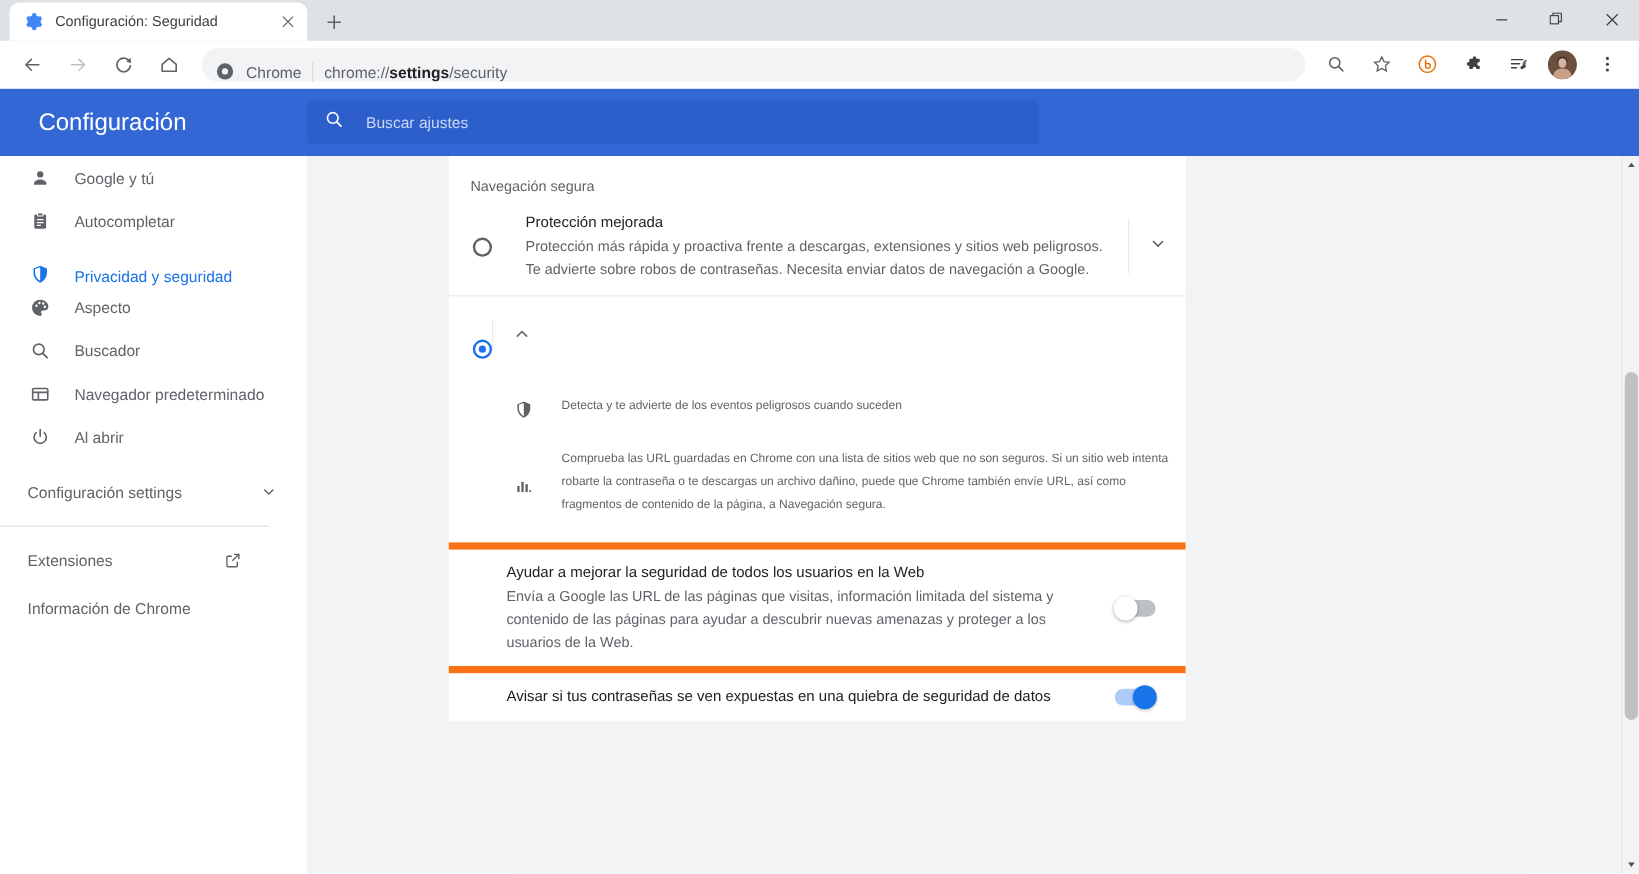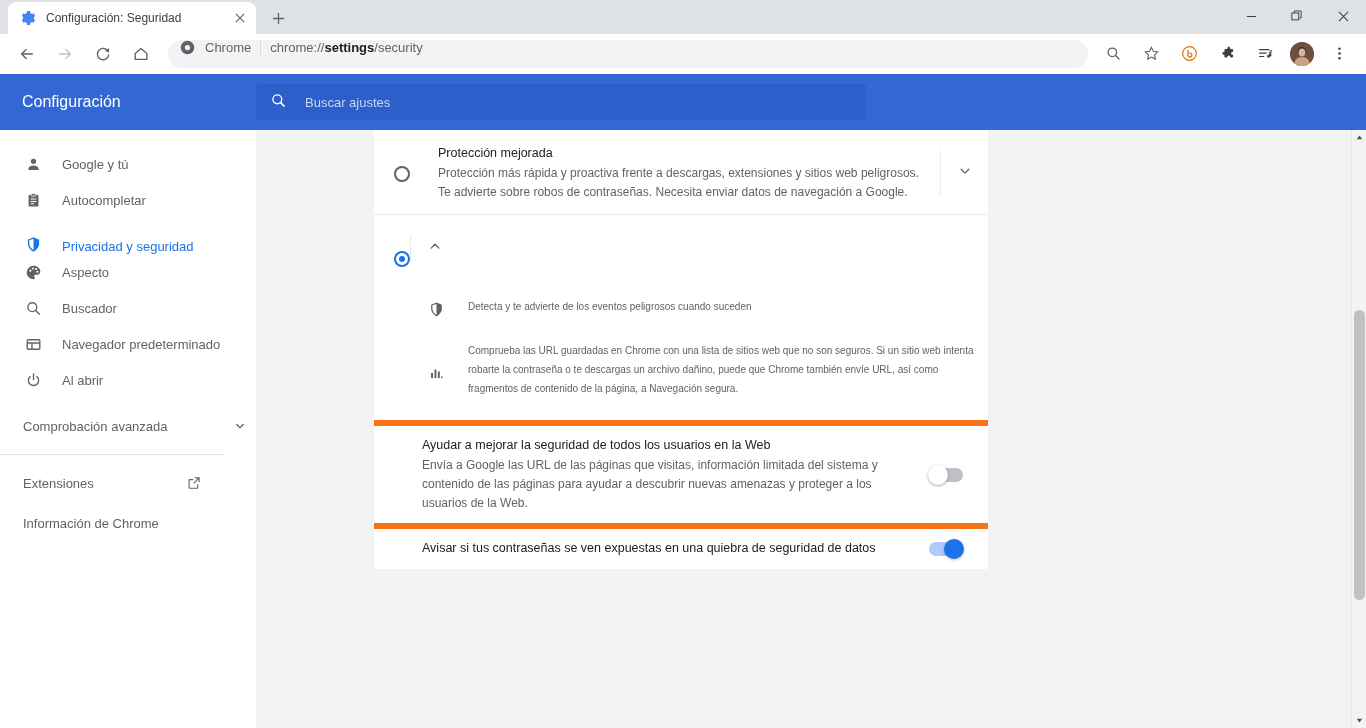--- a/index.html
+++ b/index.html
@@ -77,21 +77,21 @@
     display: flex; align-items: center; justify-content: center;
     border-radius: 50%;
     flex: 0 0 auto;
   }
   .omnibox {
     flex: 1 1 auto;
     height: 28px;
     background: #f1f3f4;
     border-radius: 14px;
     display: flex;
-    align-items: flex-start;
+    align-items: flex-end;
     padding: 0 12px;
     margin: 0 6px 0 8px;
     min-width: 0;
   }
   .omni-icon { width: 16px; height: 16px; flex: 0 0 16px; margin-right: 9px; }
   .omni-scheme-label {
     font-size: 13px;
     color: #5f6368;
     white-space: nowrap;
   }
@@ -130,23 +130,23 @@
   .settings-header {
     height: 56px;
     background: #3367d6;
     display: flex;
     align-items: center;
     flex: 0 0 56px;
   }
   .settings-brand {
     width: 256px;
     flex: 0 0 256px;
-    padding-left: 22px;
+    padding-left: 32px;
     color: #ffffff;
-    font-size: 16px;
+    font-size: 20px;
   }
   .settings-search {
     flex: 1 1 auto;
     max-width: 610px;
     height: 36px;
     background: #2c5fc9;
     border-radius: 4px;
     display: flex;
     align-items: center;
     padding: 0 14px;
@@ -163,21 +163,20 @@
     display: flex;
     min-height: 0;
     position: relative;
   }
 
   
   .sidebar {
     width: 256px;
     flex: 0 0 256px;
     background: #ffffff;
-    padding-top: 16px;
     font-size: 13px;
   }
   .nav-item {
     height: 36px;
     display: flex;
     align-items: center;
     padding-left: 23px;
     color: #5f6368;
     border-radius: 0 18px 18px 0;
     margin-right: 22px;
@@ -591,21 +590,21 @@
         <span class="nav-icon">
           <svg viewBox="0 0 20 20" width="17" height="17">
             <path fill="none" stroke="#5f6368" stroke-width="1.6" stroke-linecap="round" d="M6 5.4a6 6 0 1 0 8 0"></path>
             <path stroke="#5f6368" stroke-width="1.6" stroke-linecap="round" d="M10 2.4v6.4"></path>
           </svg>
         </span>
         <span class="nav-label">Al abrir</span>
       </div>
 
       <div class="nav-adv">
-        <span class="adv-label">Comprobación avanzada</span>
+        <span class="adv-label">Configuración settings</span>
         <span class="adv-caret">
           <svg viewBox="0 0 14 14" width="12" height="12">
               <path fill="none" stroke="#5f6368" stroke-width="1.4" stroke-linecap="round" stroke-linejoin="round" d="M3 5l4 4 4-4"></path>
             </svg>
         </span>
       </div>
 
       <div class="nav-divider"></div>
 
       <div class="nav-plain">
@@ -621,20 +620,21 @@
       <div class="nav-plain">
         <span>Información de Chrome</span>
       </div>
     </div>
 
     <div class="content-wrap">
       <div class="page-bg-left"></div>
 
       <div class="content-card">
 
+        <div class="group-title">Navegación segura</div>
 
         <div class="radio-row">
           <span class="radio"></span>
           <div class="radio-text">
             <div class="opt-title">Protección mejorada</div>
             <div class="opt-desc">Protección más rápida y proactiva frente a descargas, extensiones y sitios web peligrosos. Te advierte sobre robos de contraseñas. Necesita enviar datos de navegación a Google.</div>
           </div>
           <div class="expander">
             <span>
               <svg viewBox="0 0 16 16" width="14" height="14">

